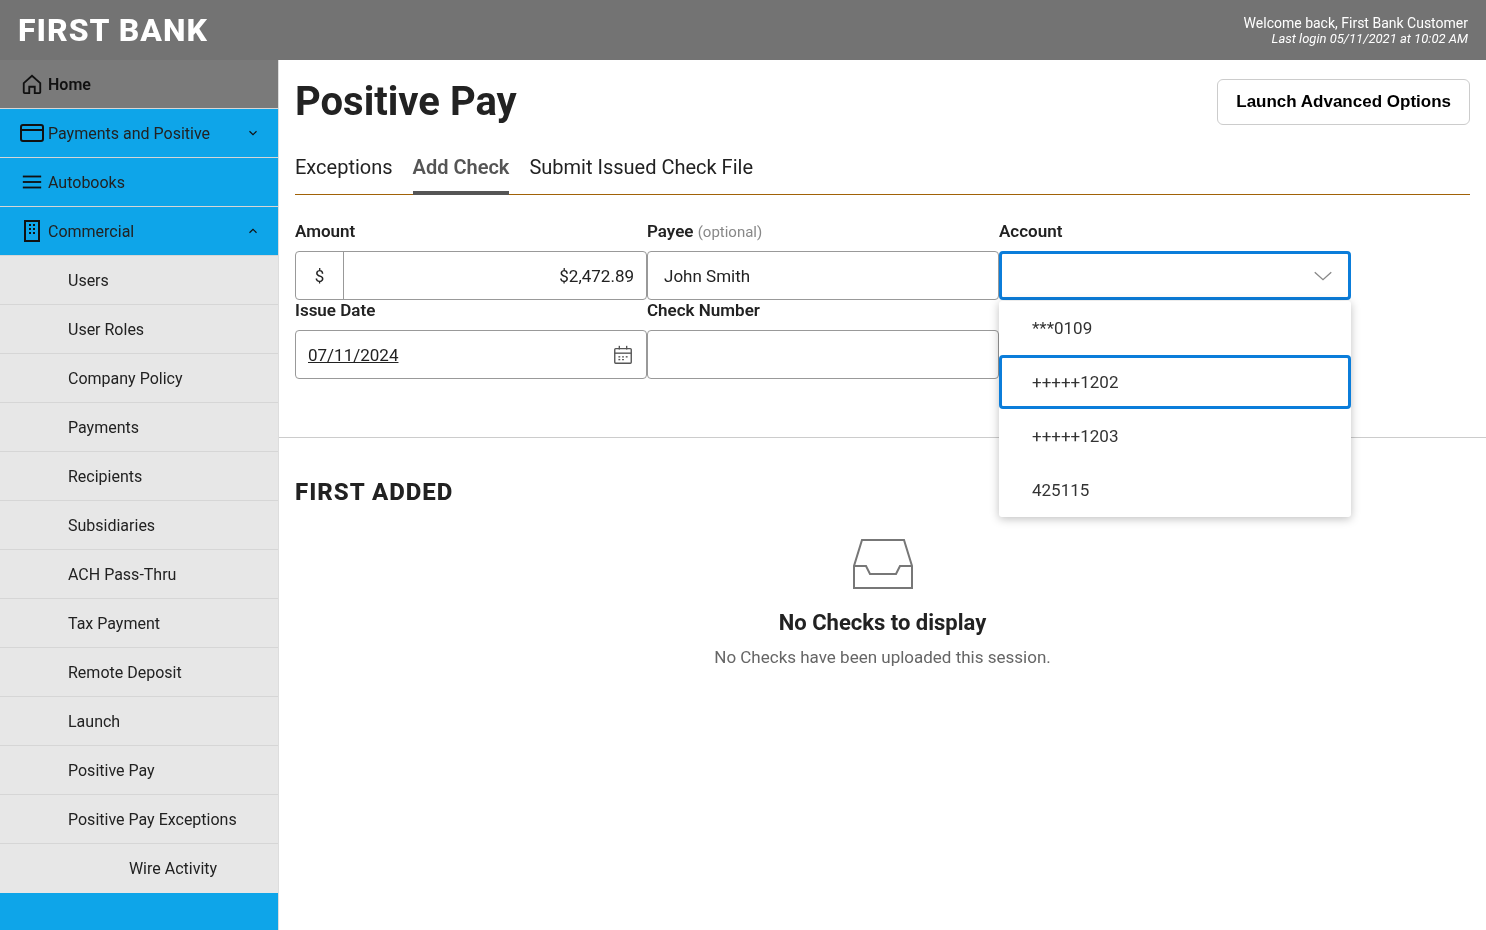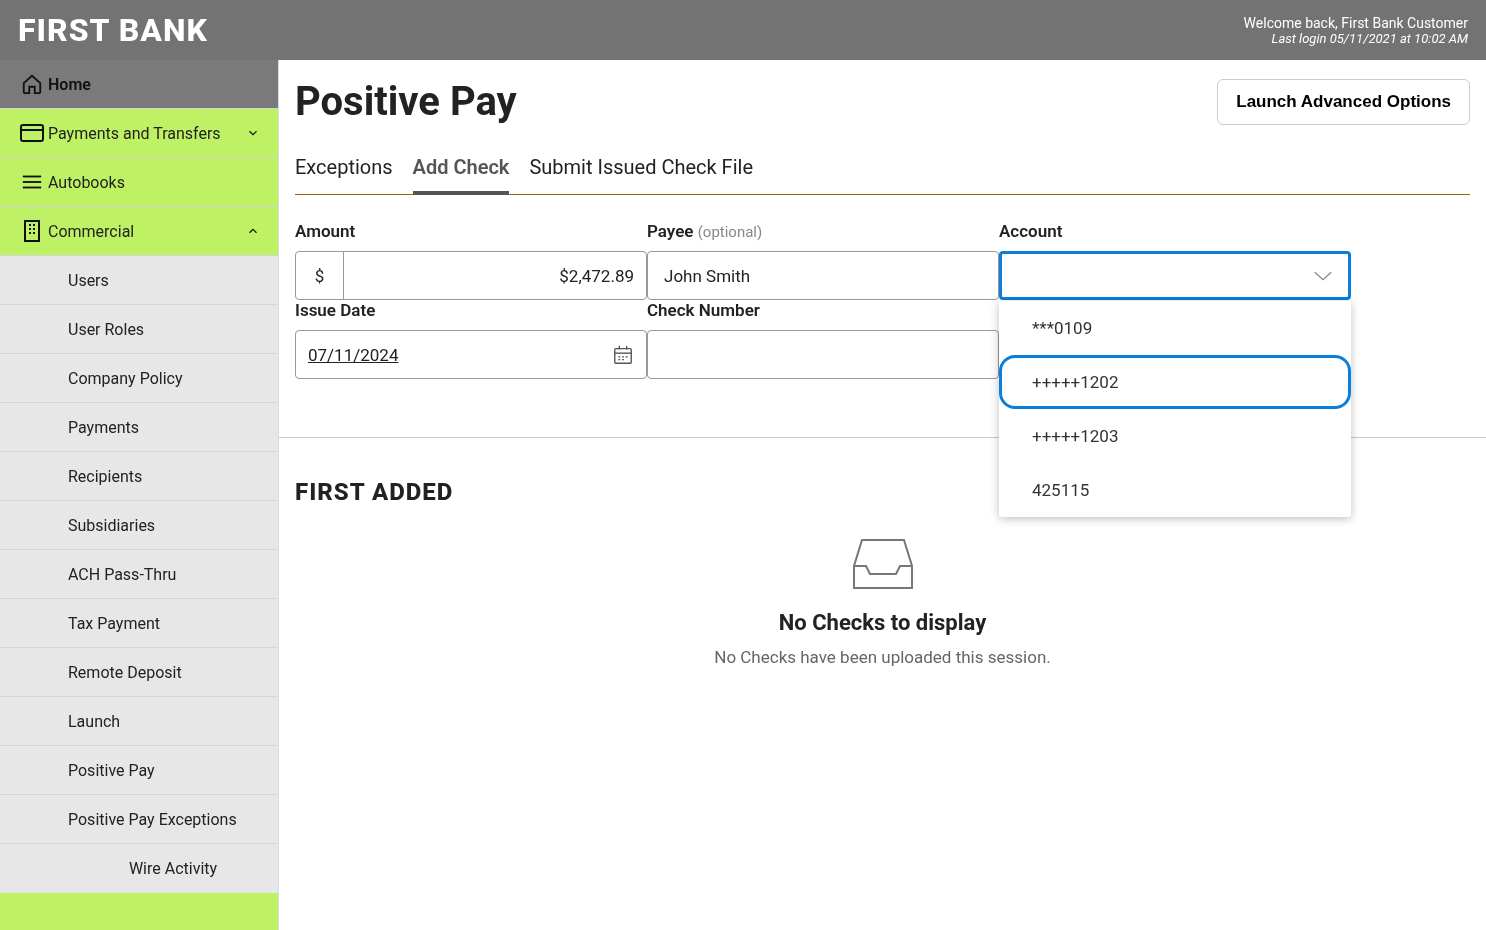--- a/index.html
+++ b/index.html
@@ -5,21 +5,21 @@
   * { box-sizing: border-box; margin: 0; padding: 0; }
   body { font-family: -apple-system, BlinkMacSystemFont, "Segoe UI", Roboto, Arial, sans-serif; color: #222; width:1486px; height:930px; overflow:hidden; }
   
   .header { background: #737373; color: white; height: 60px; display: flex; align-items: center; justify-content: space-between; padding: 0 18px; }
   .header .logo { font-weight: 800; font-size: 32px; letter-spacing: 1px; }
   .header .welcome { text-align: right; font-size: 14px; }
   .header .welcome .login { font-style: italic; font-size: 13px; }
   
   .body { display:flex; height: 870px; }
   
-  .sidebar { width: 279px; background: #bef264; border-right: 1px solid #ddd; }
+  .sidebar { width: 279px; background: #0ea5e9; border-right: 1px solid #ddd; }
   .sidebar .nav-item { display:flex; align-items:center; height:49px; padding:0 16px; border-bottom:1px solid #d6d6d6; font-size:16px; color:#222; cursor:pointer; position:relative; }
   .sidebar .nav-item.active { background: #7a7a7a; color:#111; font-weight:600; }
   .sidebar .nav-item .ico { width: 32px; display:inline-flex; justify-content:center; }
   .sidebar .nav-item .chev { position:absolute; right:18px; }
   .sidebar .sub-wrap { background:#e7e7e7; }
   .sidebar .sub-item { display:flex; align-items:center; height:49px; padding-left:68px; border-bottom:1px solid #d6d6d6; font-size:16px; color:#222; cursor:pointer; }
   
   .main { flex:1; padding: 10px 16px 0 16px; background:#fff; position:relative; overflow:hidden; }
   .page-header { display:flex; align-items:center; justify-content:space-between; padding: 8px 0 16px 0; }
   .page-header h1 { font-size:40px; font-weight:700; }
@@ -34,21 +34,21 @@
   .field label .opt { font-weight:400; color:#888; font-size:15px; }
   .input { height:49px; border:1px solid #999; border-radius:4px; display:flex; align-items:center; font-size:17px; background:#fff; }
   .input.amount { }
   .input.amount .prefix { width:48px; height:100%; display:flex; align-items:center; justify-content:center; border-right:1px solid #999; }
   .input.amount .val { flex:1; text-align:right; padding-right:12px; }
   .input.text { padding:0 16px; }
   .input.date { padding:0 12px 0 12px; justify-content:space-between;text-decoration:underline; }
   .input.select { border:3px solid #0b7dda; padding:0 14px; justify-content:space-between; cursor:pointer; }
   
   .dropdown { position:absolute; width:352px; background:#fff; box-shadow:0 2px 10px rgba(0,0,0,0.25); border-radius:3px; z-index:10; }
-  .dropdown .opt-item { padding:14px 30px; font-size:17px; color:#333; cursor:pointer; border:3px solid transparent; border-radius:16px;}
+  .dropdown .opt-item { padding:14px 30px; font-size:17px; color:#333; cursor:pointer; border:3px solid transparent; border-radius:4px;}
   .dropdown .opt-item.highlight { border:3px solid #0b7dda; }
   
   .divider-wide { border-top:1px solid #ccc; margin-top:40px; margin-left:-16px; margin-right:-16px; }
   
   .checks-heading { font-size:24px; font-weight:800; letter-spacing:1px; margin-top:40px; }
   .empty { text-align:center; margin-top:30px; }
   .empty .t1 { font-size:22px; font-weight:700; margin-top:18px; }
   .empty .t2 { font-size:17px; color:#666; margin-top:12px; }
   
   svg { display:block; }
@@ -74,21 +74,21 @@
       </span>
       <span>Home</span>
     </div>
     <div class="nav-item">
       <span class="ico">
         <svg width="24" height="18" viewBox="0 0 24 18" fill="none" stroke="#111" stroke-width="2">
             <rect x="1" y="1" width="22" height="16" rx="2"></rect>
             <line x1="1" y1="6" x2="23" y2="6"></line>
           </svg>
       </span>
-      <span>Payments and Transfers</span>
+      <span>Payments and Positive</span>
       <span class="chev">
         <svg width="14" height="14" viewBox="0 0 24 24" fill="none" stroke="#111" stroke-width="2">
             <polyline points="6 9 12 15 18 9"></polyline>
           </svg>
       </span>
     </div>
     <div class="nav-item">
       <span class="ico">
         <svg width="22" height="18" viewBox="0 0 24 18" stroke="#111" stroke-width="2">
             <line x1="2" y1="3" x2="22" y2="3"></line>

